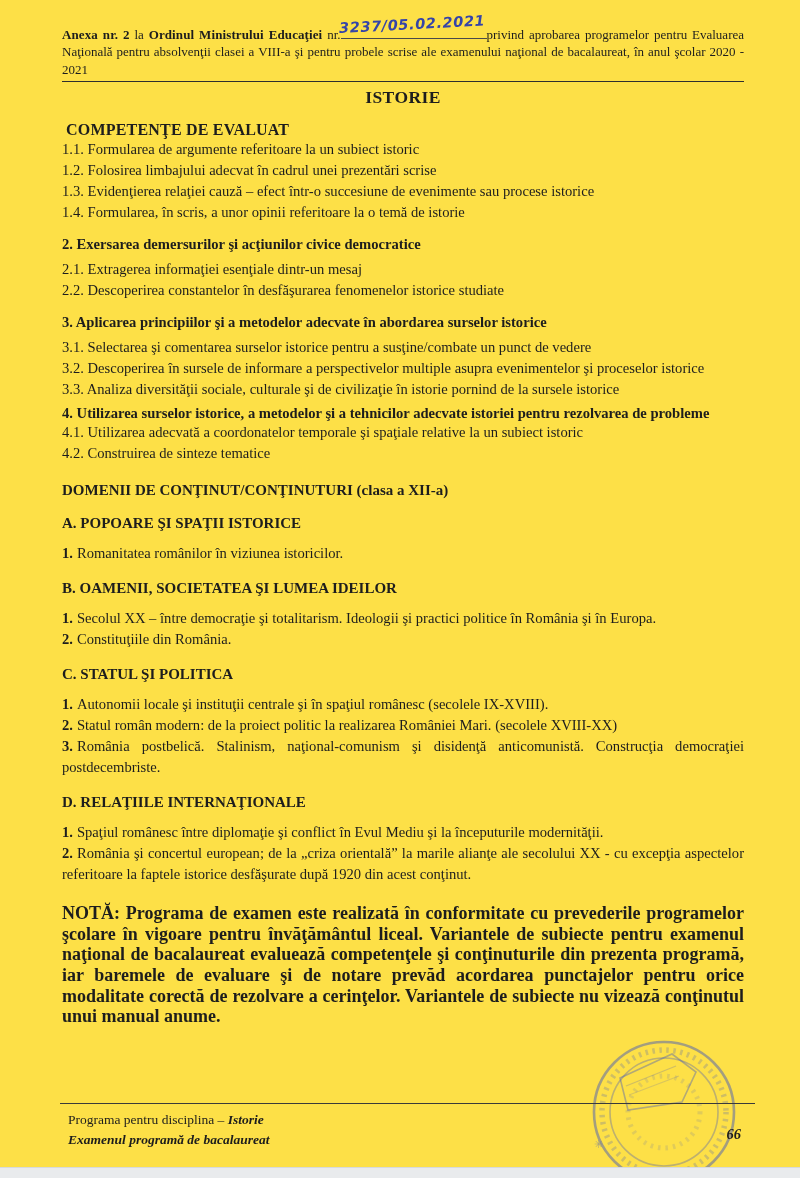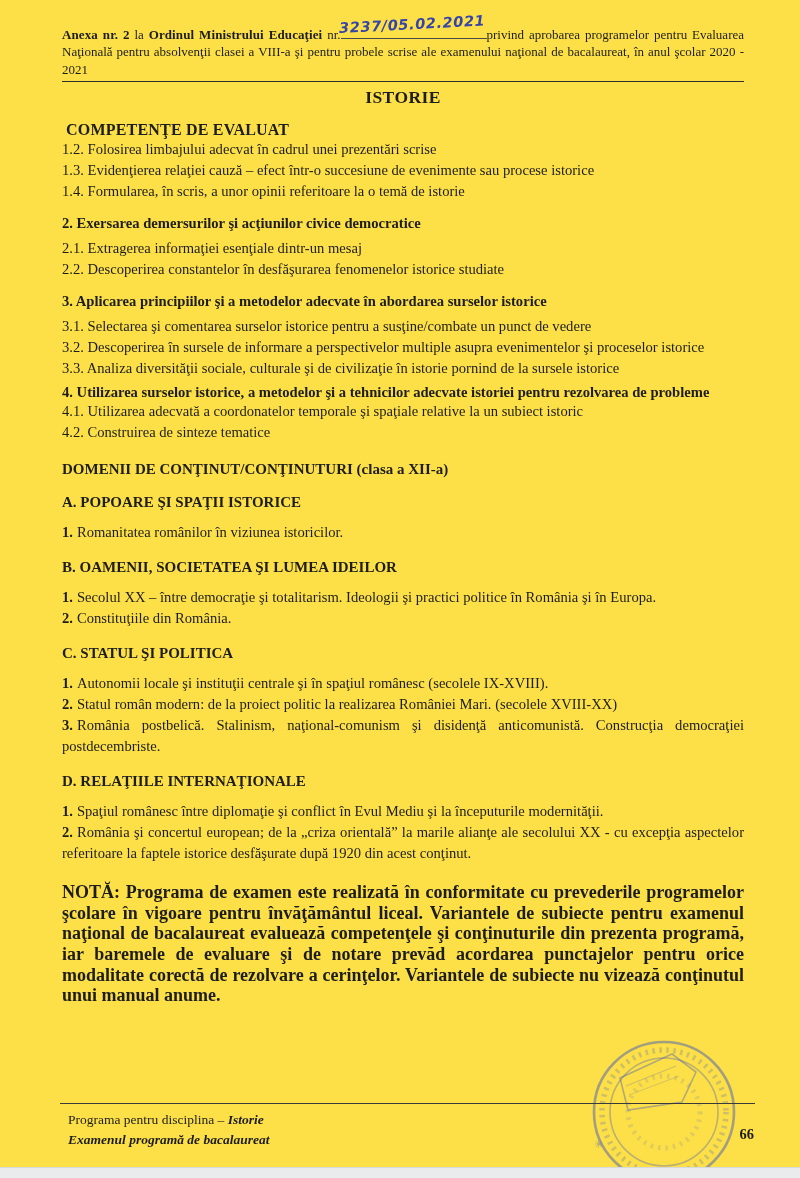--- a/index.html
+++ b/index.html
@@ -34,41 +34,42 @@
 
   .nota { font-weight:bold; font-size:18px; line-height:20.6px; text-align:justify; margin:18px 0 0; }
 
   .stamp { position:absolute; left:576px; top:1014px; width:186px; height:164px; z-index:2; }
 
   .footer-rule { position:absolute; left:60px; right:45px; top:1103px; border-top:1.6px solid #3a3a3a; z-index:3; }
   .footer { position:absolute; left:68px; top:1110px; font-size:13.5px; line-height:19.5px; z-index:3; }
   .footer p { margin:0; }
   .it { font-style:italic; }
   .bld { font-weight:bold; }
-  .page-num { position:absolute; right:46px; top:1126px; font-weight:bold; font-size:14.5px; z-index:3; }
+  .page-num { position:absolute; right:59px; top:1126px; font-weight:bold; font-style:italic; font-size:14.5px; z-index:3; }
 
   .scan-edge { position:absolute; left:0; right:0; bottom:0; height:10px; background:#e9ebed; border-top:1px solid #d7dadc; z-index:4; }
 </style>
 </head>
 <body>
 
 <div class="page">
 
   <div class="content">
 
     <p class="hdr"><b>Anexa nr. 2</b><span> la </span><b>Ordinul Ministrului Educaţiei</b><span> nr.</span><span class="hw-gap"><span class="hw">3237/05.02.2021</span></span><span>privind aprobarea programelor pentru Evaluarea Naţională pentru absolvenţii clasei a VIII-a şi pentru probele scrise ale examenului naţional de bacalaureat, în anul şcolar 2020 - 2021</span></p>
 
     <div class="rule-top"></div>
 
     <h1 class="title">ISTORIE</h1>
 
     <section>
       <h2 class="h-comp">COMPETENŢE DE EVALUAT</h2>
 
       <div class="group">
+        <p class="sub">1.1. Formularea de argumente referitoare la un subiect istoric</p>
         <p class="sub">1.2. Folosirea limbajului adecvat în cadrul unei prezentări scrise</p>
         <p class="sub">1.3. Evidenţierea relaţiei cauză – efect într-o succesiune de evenimente sau procese istorice</p>
         <p class="sub">1.4. Formularea, în scris, a unor opinii referitoare la o temă de istorie</p>
       </div>
 
       <div class="group">
         <p class="g-head">2. Exersarea demersurilor şi acţiunilor civice democratice</p>
         <p class="sub">2.1. Extragerea informaţiei esenţiale dintr-un mesaj</p>
         <p class="sub">2.2. Descoperirea constantelor în desfăşurarea fenomenelor istorice studiate</p>
       </div>

